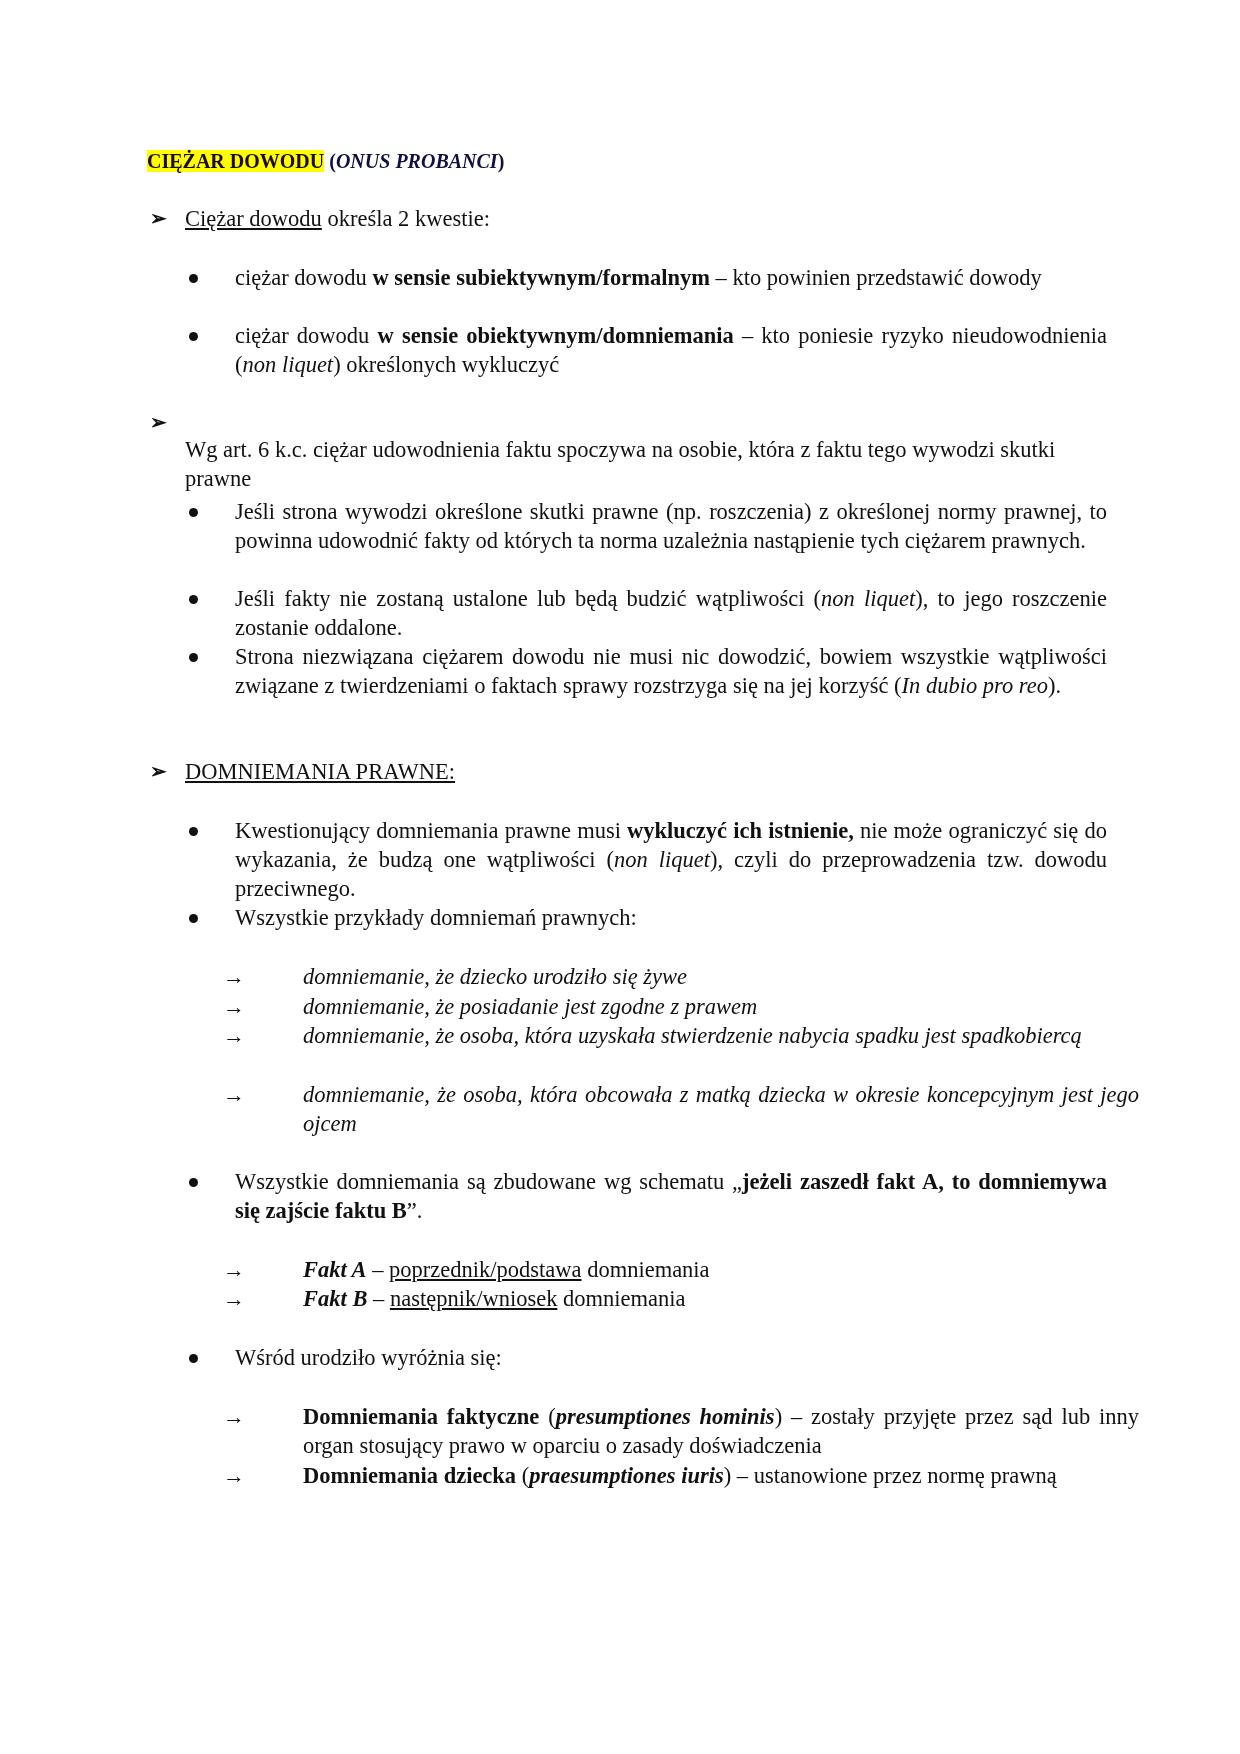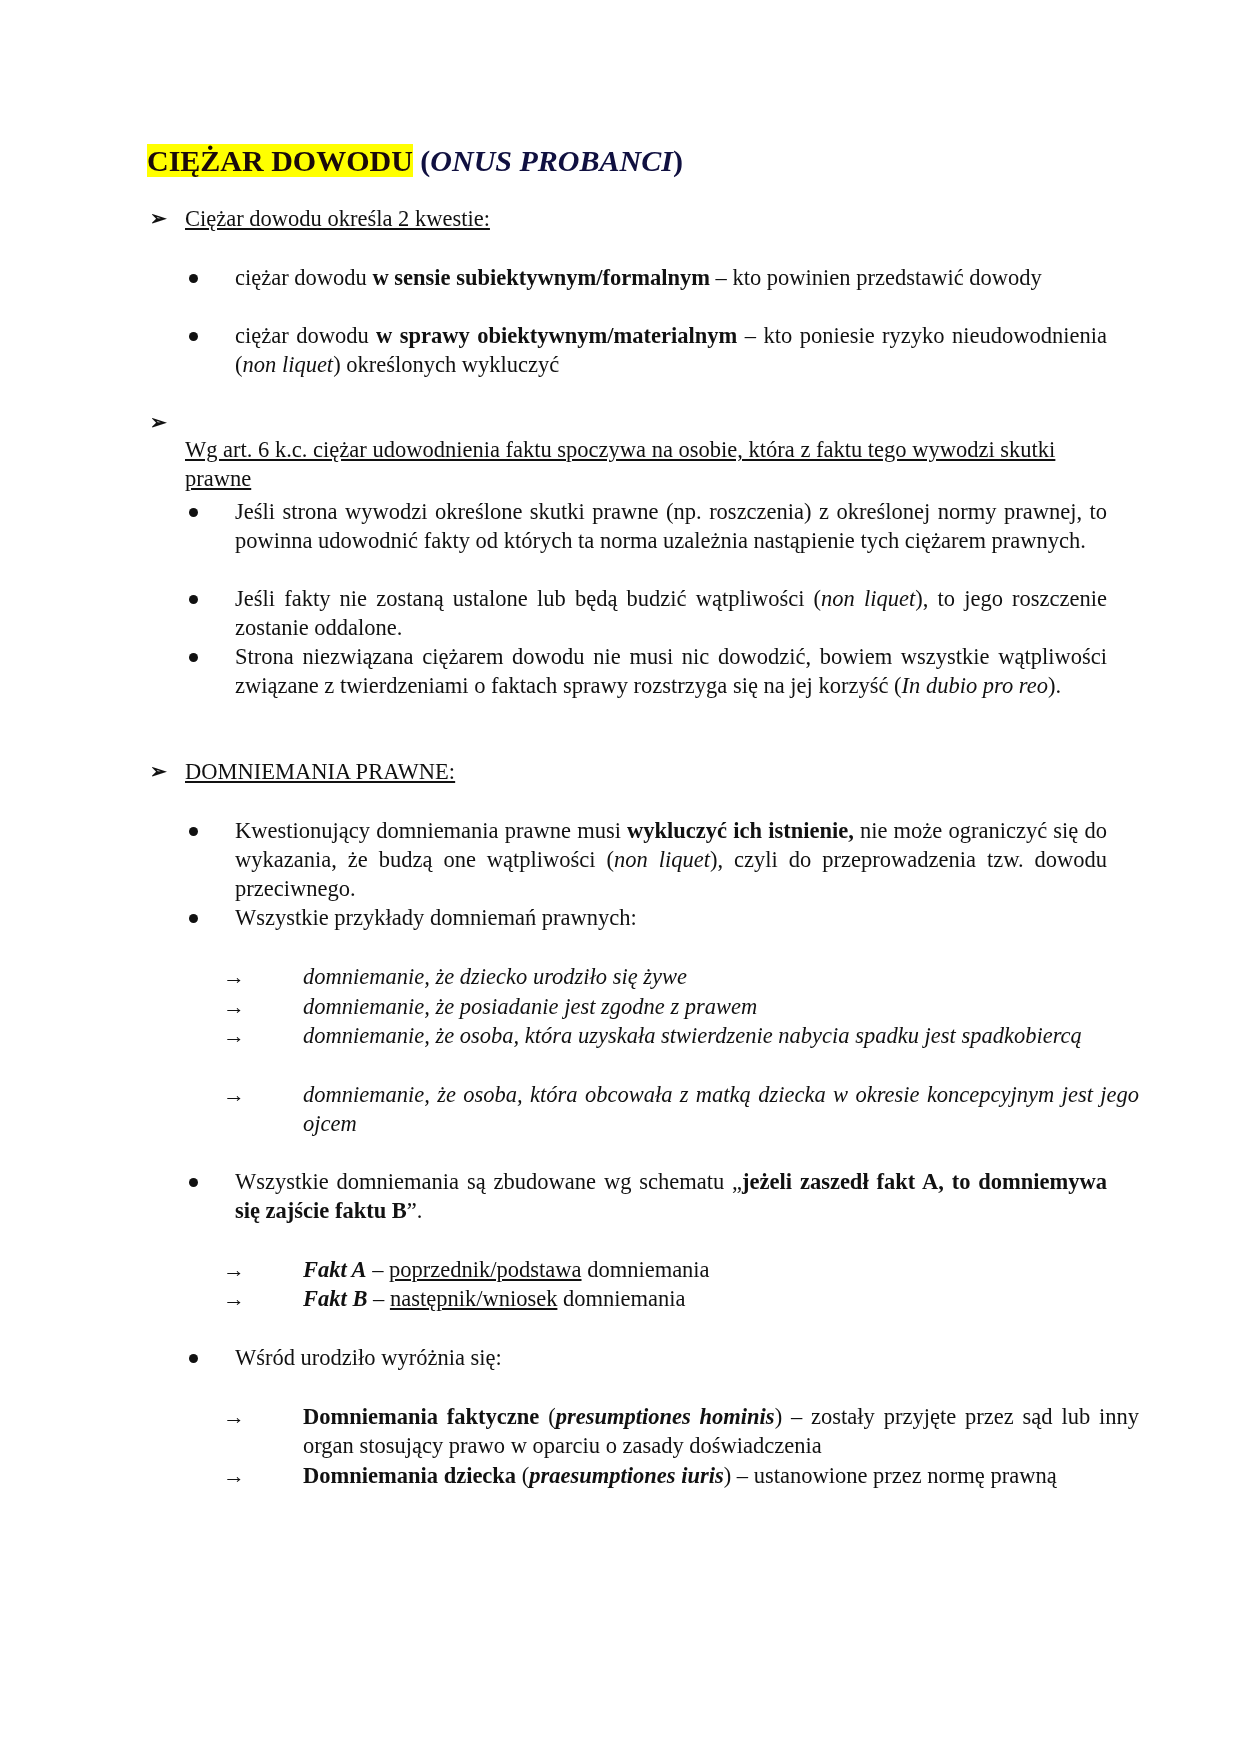--- a/index.html
+++ b/index.html
@@ -20,21 +20,21 @@
     .page {
       position: absolute;
       left: 0; top: 0;
       width: 1240px;
       height: 1754px;
     }
     .title {
       position: absolute;
       left: 147px;
       top: 146px;
-      font-size: 30px;
+      font-size: 20px;
       font-weight: bold;
       line-height: 30px;
       white-space: nowrap;
     }
     .title .hl {
       background: #ffff00;
       color: #1a0a0a;
     }
     .title .paren { color: #101040; }
     .arrow-item {
@@ -48,21 +48,20 @@
       top: 0;
       font-size: 20px;
       font-weight: bold;
       width: 30px;
     }
     .arrow-item .text {
       position: absolute;
       left: 35px;
       width: 910px;
       text-align: justify;
-      text-decoration: underline;
     }
     .bullet {
       position: absolute;
       left: 185px;
       width: 910px;
     }
     .bullet .dot {
       position: absolute;
       left: 4px;
       top: 11px;
@@ -116,21 +115,21 @@
     <div class="text"><span class="u">Ciężar dowodu</span><span> określa 2 kwestie:</span></div>
   </div>
 
   <div class="bullet" style="top:263px;">
     <span class="dot"></span>
     <div class="text"><span>ciężar dowodu </span><span class="b">w sensie subiektywnym/formalnym</span><span> – kto powinien przedstawić dowody</span></div>
   </div>
 
   <div class="bullet" style="top:321px;">
     <span class="dot"></span>
-    <div class="text"><span>ciężar dowodu </span><span class="b">w sprawy obiektywnym/materialnym</span><span> – kto poniesie ryzyko nieudowodnienia (</span><span class="i">non liquet</span><span>) określonych wykluczyć</span></div>
+    <div class="text"><span>ciężar dowodu </span><span class="b">w sensie obiektywnym/domniemania</span><span> – kto poniesie ryzyko nieudowodnienia (</span><span class="i">non liquet</span><span>) określonych wykluczyć</span></div>
   </div>
 
   <div class="arrow-item" style="top:408px;">
     <span class="marker">➢</span>
     <div class="text" style="text-align:left;margin-top:27px;">Wg art. 6 k.c. ciężar udowodnienia faktu spoczywa na osobie, która z faktu tego wywodzi skutki prawne</div>
   </div>
 
   <div class="bullet" style="top:497px;">
     <span class="dot"></span>
     <div class="text">Jeśli strona wywodzi określone skutki prawne (np. roszczenia) z określonej normy prawnej, to powinna udowodnić fakty od których ta norma uzależnia nastąpienie tych ciężarem prawnych.</div>

